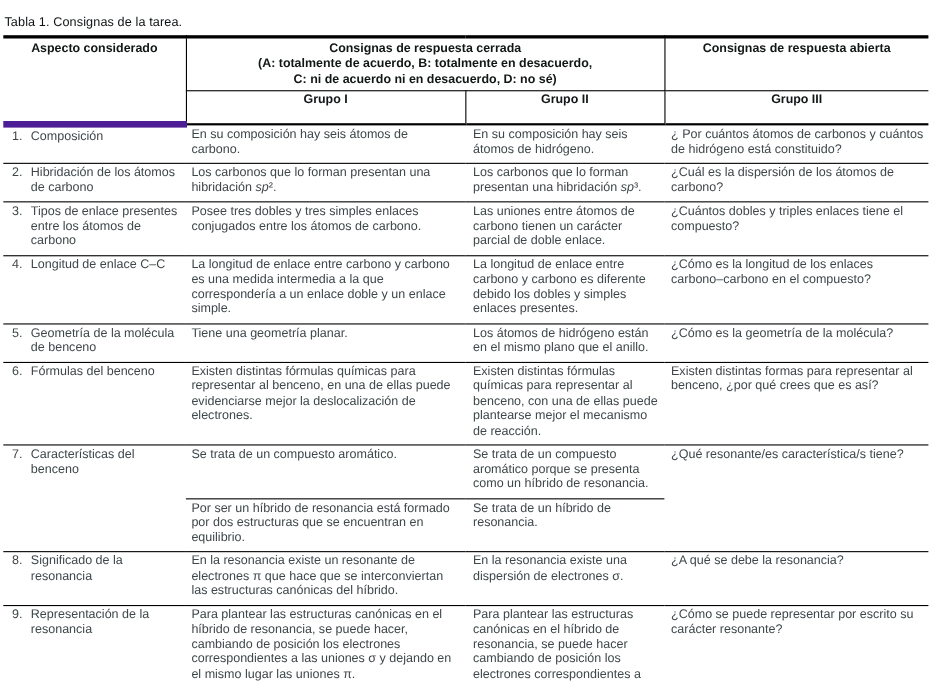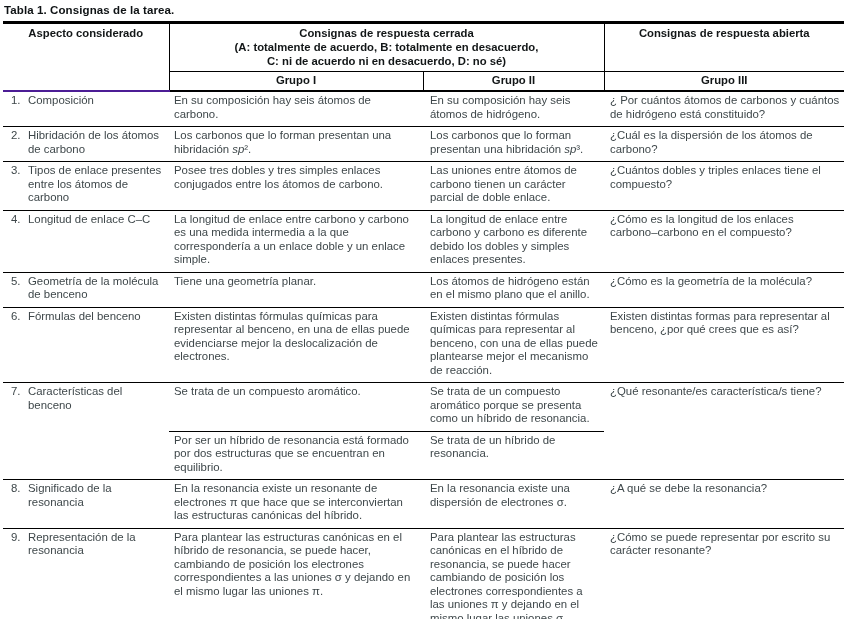--- a/index.html
+++ b/index.html
@@ -14,24 +14,24 @@
     font-family: "Liberation Sans", "DejaVu Sans", sans-serif;
     -webkit-font-smoothing: antialiased;
   }
   .page {
     box-sizing: border-box;
     width: 847px;
     padding: 3px 2px 0 3px;
   }
   .tbl-title {
     font-size: 11.5px;
-    font-weight: bold;
+    font-weight: normal;
     color: #0e1214;
     letter-spacing: 0.1px;
-    margin: 1px 0 5px 1px;
+    margin: 12px 0 5px 1px;
   }
   table.consignas {
     border-collapse: collapse;
     table-layout: fixed;
     width: 841px;
     border-top: 3px solid #000;
     border-bottom: 3px solid #000;
     font-size: 11.4px;
     line-height: 13.5px;
     color: #3e474a;
@@ -43,24 +43,24 @@
 
   th {
     font-weight: bold;
     color: #121617;
     text-align: center;
     vertical-align: top;
     padding: 3px 4px 2px 4px;
     font-size: 11.3px;
     line-height: 13.8px;
   }
-  th.asp-h { border-right: 1px solid #000; border-bottom: 2px solid #4c1d95; }
+  th.asp-h { border-right: 1px solid #000; border-bottom: 6px solid #4c1d95; }
   th.cer-h { border-right: 1px solid #000; border-bottom: 1px solid #000; padding-bottom: 3px; }
   th.abi-h { border-bottom: 1px solid #000; margin-top: 10px; }
-  tr.h2 th { border-bottom: 2px solid #000; padding-top: 2px; padding-bottom: 2px; }
+  tr.h2 th { border-bottom: 2px solid #000; padding-top: 2px; padding-bottom: 13px; }
   th.g1-h  { border-right: 1px solid #000; }
   th.g2-h  { border-right: 1px solid #000; }
 
   tbody td {
     border-top: 1px solid #000;
     vertical-align: top;
     text-align: left;
   }
   td.asp { padding: 2px 6px 5px 8px; color: #3e474a; }
   td.c1  { padding: 2px 12px 5px 5px; }

